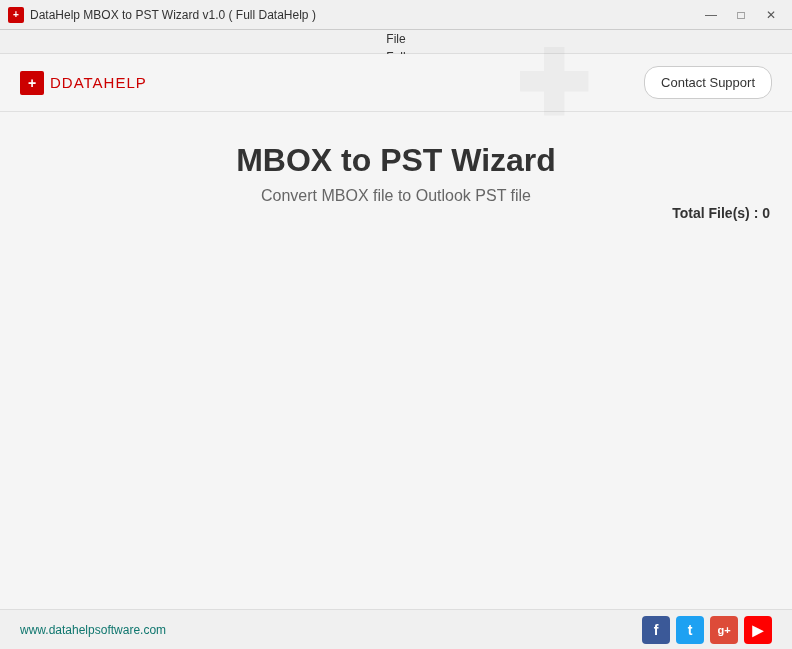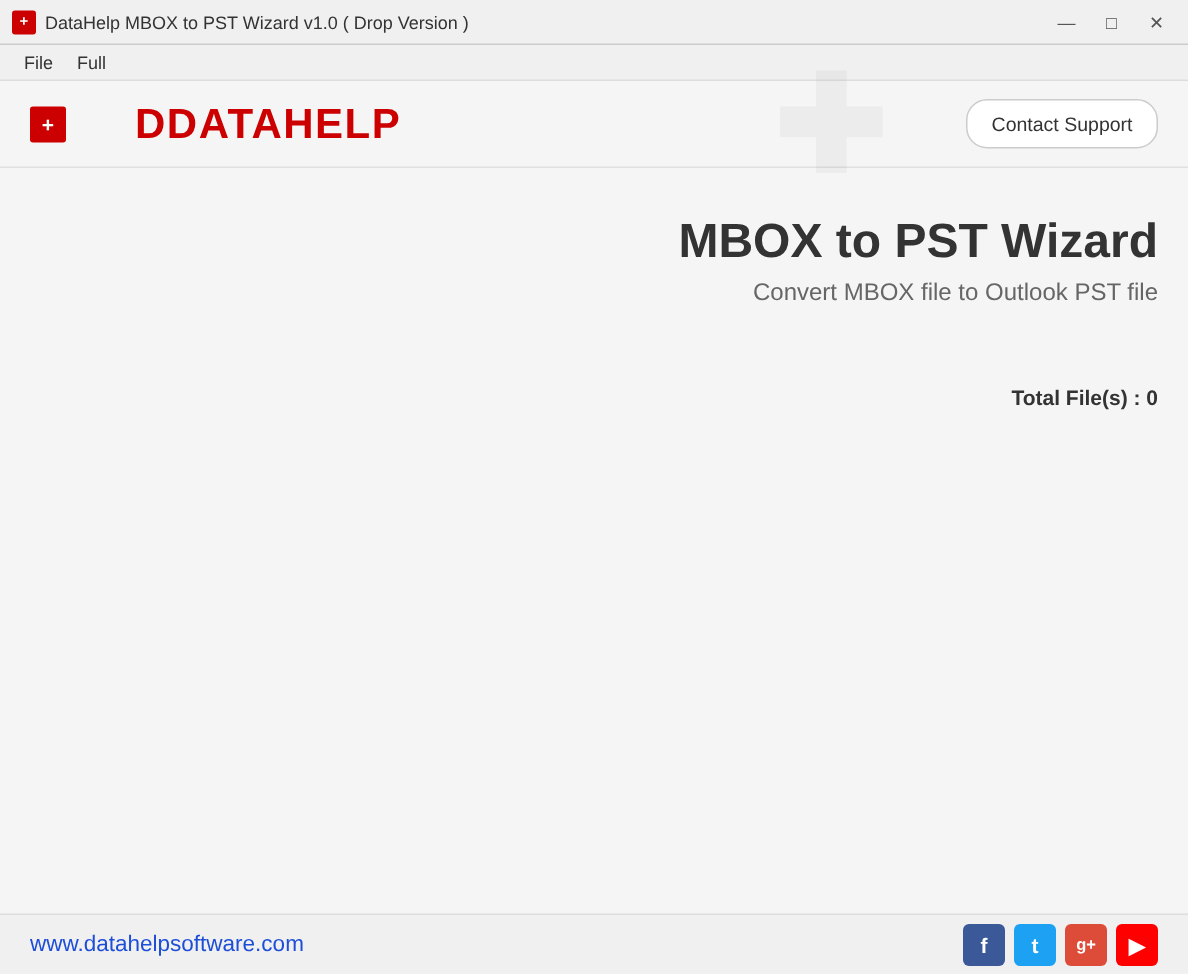--- a/index.html
+++ b/index.html
@@ -63,20 +63,21 @@
     }
 
     
     .menu-bar {
       background: #f0f0f0;
       height: 24px;
       display: flex;
       align-items: center;
       padding: 0 8px;
       border-bottom: 1px solid #ddd;
+      flex-direction: column;
     }
     .menu-item {
       font-size: 12px;
       color: #333;
       padding: 2px 8px;
       cursor: pointer;
     }
 
     
     .main-content {
@@ -108,25 +109,24 @@
       background: #cc0000;
       border-radius: 2px;
       display: flex;
       align-items: center;
       justify-content: center;
       color: white;
       font-size: 14px;
       font-weight: bold;
     }
     .logo-text {
-      font-size: 28px;
-      font-weight: bold;
+      font-size: 15px;
+      font-weight: normal;
       color: #333;
       letter-spacing: 1px;
-      margin-left: 40px;
     }
     .logo-text span {
       color: #cc0000;
     }
     .watermark {
       position: absolute;
       right: 200px;
       top: 0;
       bottom: 0;
       display: flex;
@@ -147,34 +147,33 @@
       color: #333;
       cursor: pointer;
       border-radius: 14px;
     }
 
     
     .content-body {
       flex: 1;
       display: flex;
       flex-direction: column;
-      align-items: flex-end;
+      align-items: center;
       padding: 30px 20px 20px;
     }
 
     .page-title {
       font-size: 32px;
       font-weight: bold;
       color: #333;
       margin-bottom: 8px;
     }
     .page-subtitle {
       font-size: 16px;
       color: #666;
-      margin-bottom: 28px;
     }
 
     
     .drop-zone {
       width: 748px;
       border: 2px dashed #a0c060;
       background: #f9faf6;
       border-radius: 4px;
       display: flex;
       flex-direction: column;
@@ -221,21 +220,21 @@
       font-size: 20px;
     }
 
     
     .total-files {
       width: 748px;
       text-align: right;
       font-size: 14px;
       font-weight: bold;
       color: #333;
-      margin-top: 24px;
+      margin-top: 0;
       margin-bottom: 16px;
     }
 
     
     .convert-btn {
       background: white;
       border: 1px solid #ccc;
       padding: 14px 60px;
       font-size: 18px;
       color: #555;
@@ -248,22 +247,22 @@
     .footer {
       background: #f0f0f0;
       height: 40px;
       display: flex;
       align-items: center;
       justify-content: space-between;
       padding: 0 20px;
       border-top: 1px solid #ddd;
     }
     .footer-url {
-      font-size: 15px;
-      color: #1d4ed8;
+      font-size: 12px;
+      color: #0f766e;
     }
     .social-icons {
       display: flex;
       gap: 6px;
     }
     .social-btn {
       width: 28px;
       height: 28px;
       border-radius: 4px;
       display: flex;
@@ -281,21 +280,21 @@
     .social-yt { background: #ff0000; }
   </style>
 </head>
 <body>
 
 <div class="title-bar">
   <div class="title-bar-left">
     <div class="title-bar-icon">
       <span>+</span>
     </div>
-    <span class="title-bar-text">DataHelp MBOX to PST Wizard v1.0 ( Drop Version )</span>
+    <span class="title-bar-text">DataHelp MBOX to PST Wizard v1.0 ( Full DataHelp )</span>
   </div>
   <div class="title-bar-controls">
     <button class="title-btn">—</button>
     <button class="title-btn">□</button>
     <button class="title-btn close">✕</button>
   </div>
 </div>
 
 <div class="menu-bar">
   <span class="menu-item">File</span>

